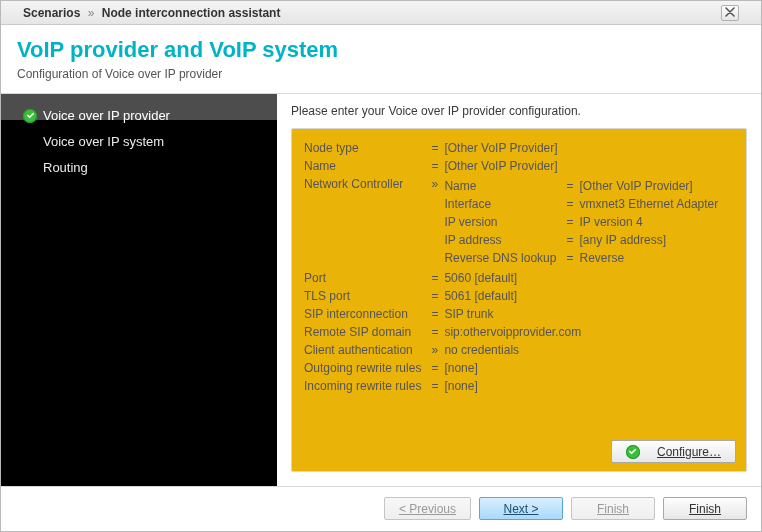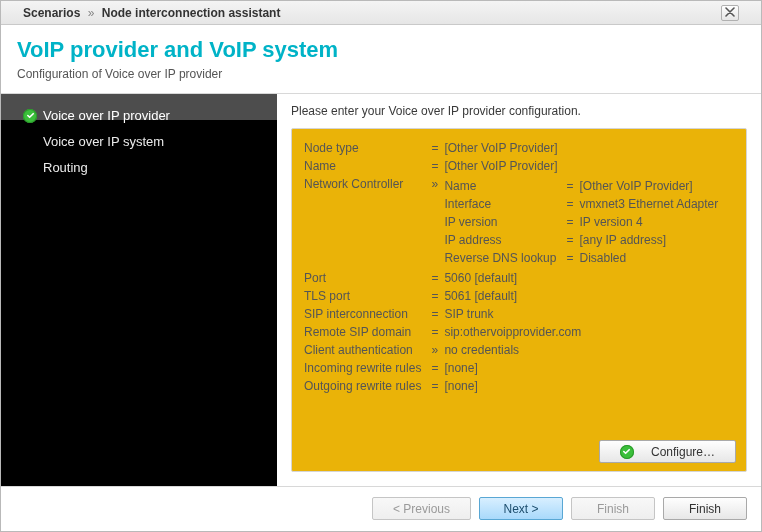--- a/index.html
+++ b/index.html
@@ -28,21 +28,21 @@
   .panel { border:1px solid #d5d5d5; border-radius:2px; padding:10px 12px 44px 12px; height:344px; position:relative; background:#eab308;}
   table.kv { border-collapse:collapse; font-size:12px; color:#555; }
   table.kv td { padding:2px 6px 2px 0; vertical-align:top; white-space:nowrap;}
   table.kv td.key { color:#555; }
   table.kv td.eq { color:#555; padding-left:4px; padding-right:6px;}
   table.kv td.exp { color:#555; padding-left:4px; padding-right:6px;}
   table.kv td.val { color:#555;}
   table.nested { border-collapse:collapse; font-size:12px; color:#555;}
   table.nested td { padding:2px 6px 2px 0; white-space:nowrap;}
   .configure-row { position:absolute; right:10px; bottom:8px;}
-  .btn { height:23px; min-width:84px; border:1px solid #a9a9a9; border-radius:2px; background:linear-gradient(#fefefe,#e7e7e7); font-size:12px; color:#333; padding:0 20px; cursor:pointer; display:inline-flex; align-items:center; justify-content:center; gap:17px;}
+  .btn { height:23px; min-width:84px; border:1px solid #a9a9a9; border-radius:2px; background:linear-gradient(#fefefe,#e7e7e7); font-size:12px; color:#333; padding:0 14px; cursor:pointer; display:inline-flex; align-items:center; justify-content:center; gap:17px;text-decoration:underline;}
   .btn:disabled, .btn.disabled { color:#9a9a9a; cursor:default; background:linear-gradient(#f8f8f8,#eeeeee); border-color:#c5c5c5;}
   .btn.primary { border-color:#59a7d4; background:linear-gradient(#d8efff,#a9d9fb); color:#1d4e6e;}
   .footer { height:44px; border-top:1px solid #d8d8d8; display:flex; align-items:center; justify-content:flex-end; gap:8px; padding:0 14px; background:#fff;}
   .green-dot { width:14px; height:14px; border-radius:50%; background:#3bbf3b; display:inline-flex; align-items:center; justify-content:center; box-shadow:inset 0 0 0 1px #2a9a2a;}
   .green-dot svg{width:9px;height:9px;}
 </style>
 </head>
 <body>
 <div class="window">
 
@@ -127,21 +127,21 @@
                         <td class="val">IP version 4</td>
                       </tr>
                 <tr>
                         <td class="key">IP address</td>
                         <td class="eq">=</td>
                         <td class="val">[any IP address]</td>
                       </tr>
                 <tr>
                         <td class="key">Reverse DNS lookup</td>
                         <td class="eq">=</td>
-                        <td class="val">Disabled</td>
+                        <td class="val">Reverse</td>
                       </tr>
               </tbody>
                   </table>
             </td>
           </tr>
           <tr>
                 <td class="key">Port</td>
                 <td class="eq">=</td>
                 <td class="val" colspan="3">5060 [default]</td>
               </tr>
@@ -159,26 +159,26 @@
                 <td class="key">Remote SIP domain</td>
                 <td class="eq">=</td>
                 <td class="val" colspan="3">sip:othervoipprovider.com</td>
               </tr>
           <tr>
                 <td class="key">Client authentication</td>
                 <td class="exp">»</td>
                 <td class="val" colspan="3">no credentials</td>
               </tr>
           <tr>
+                <td class="key">Outgoing rewrite rules</td>
+                <td class="eq">=</td>
+                <td class="val" colspan="3">[none]</td>
+              </tr>
+          <tr>
                 <td class="key">Incoming rewrite rules</td>
-                <td class="eq">=</td>
-                <td class="val" colspan="3">[none]</td>
-              </tr>
-          <tr>
-                <td class="key">Outgoing rewrite rules</td>
                 <td class="eq">=</td>
                 <td class="val" colspan="3">[none]</td>
               </tr>
         </tbody>
           </table>
 
         <div class="configure-row">
           <button class="btn">
             <span class="green-dot">
               <svg viewBox="0 0 10 10">

